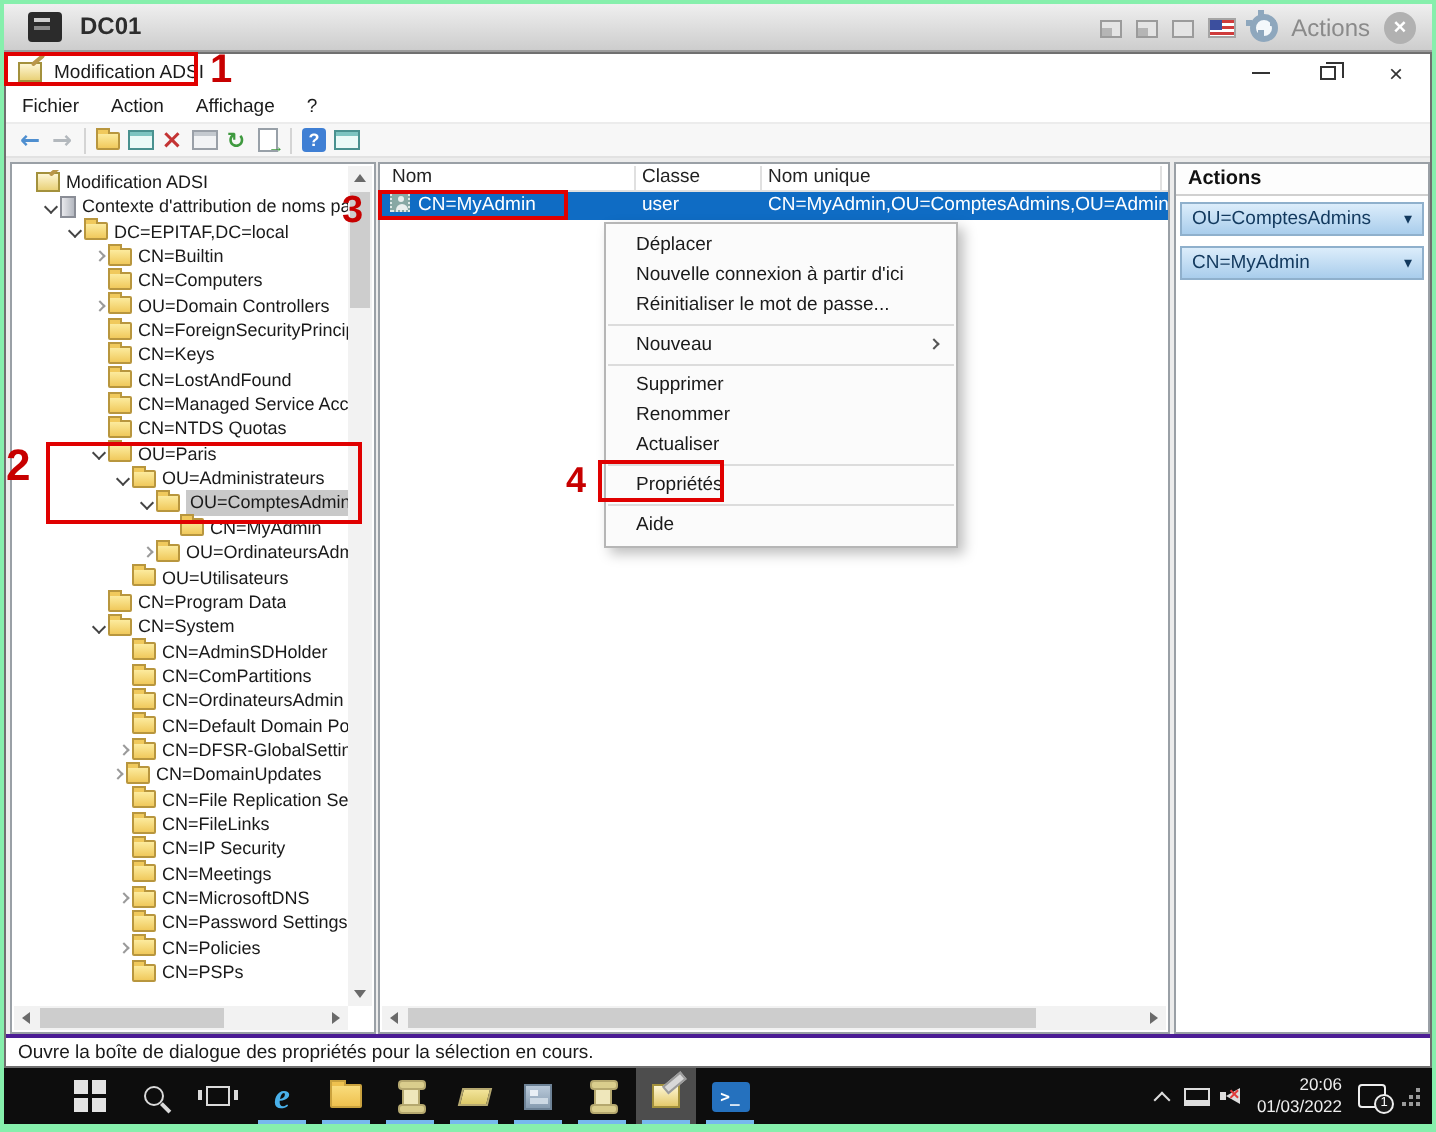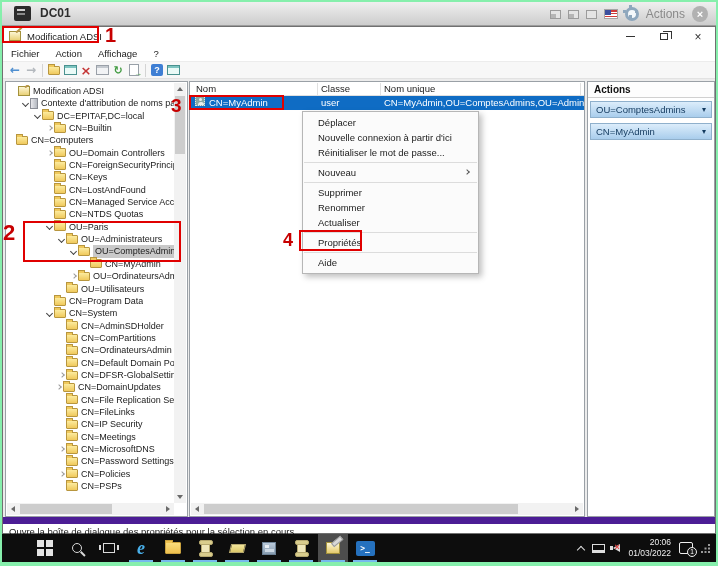--- a/index.html
+++ b/index.html
@@ -93,21 +93,21 @@
   .iuser{position:absolute;left:5px;top:2px;width:10px;height:10px;background:#87a8a4;border:1px dotted #dde8e6;}
   .iuser::before{content:"";position:absolute;left:3px;top:1px;width:3px;height:3px;border-radius:50%;background:#e9efee;}
   .iuser::after{content:"";position:absolute;left:1.5px;top:5px;width:6px;height:3px;border-radius:3px 3px 0 0;background:#e9efee;}
   
   .ap-title{position:absolute;left:0;top:0;right:0;height:16px;font-size:10px;font-weight:bold;color:#111;
     line-height:16px;padding-left:6px;border-bottom:1px solid #d0d0d0;background:#fdfdfd;}
   .ap-bar{position:absolute;left:2px;right:2px;height:17px;background:linear-gradient(#dcedfb,#a9cdec);
     border:1px solid #8fb0cc;font-size:9.5px;color:#12395e;line-height:15px;padding-left:5px;}
   .ap-bar .dd{position:absolute;right:5px;top:0;font-size:8px;color:#12395e;}
   
-  .statusbar{position:absolute;left:0;bottom:0;right:0;height:16px;background:#fff;border-top:7px solid #4c1d95;
+  .statusbar{position:absolute;left:0;bottom:0;right:0;height:16px;background:#fff;border-top:2px solid #4c1d95;
     font-size:9.5px;color:#1a1a1a;line-height:15px;padding-left:6px;}
   
   .ctxmenu{position:absolute;left:302px;top:111px;width:177px;background:#fbfbfb;border:1px solid #b6b6b6;
     box-shadow:3px 3px 6px rgba(0,0,0,.25);padding:3px 0;z-index:5;}
   .cmi{height:15px;line-height:15px;font-size:9.5px;color:#1a1a1a;padding-left:15px;position:relative;}
   .cmi .sub{position:absolute;right:9px;top:5px;width:4px;height:4px;border-right:1px solid #555;border-top:1px solid #555;transform:rotate(45deg);}
   .csep{height:1px;background:#dcdcdc;margin:2px 1px;}
   
   .taskbar{position:absolute;left:2px;top:534px;width:714px;height:28px;background:#0d0d0d;}
   .tile{position:absolute;top:0;width:30px;height:28px;display:flex;align-items:center;justify-content:center;}
@@ -251,21 +251,21 @@
               <span class="ticon ifolder"></span>
               <span class="lbl">DC=EPITAF,DC=local</span>
             </div>
             <div class="trow" style="padding-left: 38px;">
               <span class="exp">
                 <i></i>
               </span>
               <span class="ticon ifolder"></span>
               <span class="lbl">CN=Builtin</span>
             </div>
-            <div class="trow" style="">
+            <div class="trow" style="padding-left: 38px;">
               <span class="exp"></span>
               <span class="ticon ifolder"></span>
               <span class="lbl">CN=Computers</span>
             </div>
             <div class="trow" style="padding-left: 38px;">
               <span class="exp">
                 <i></i>
               </span>
               <span class="ticon ifolder"></span>
               <span class="lbl">OU=Domain Controllers</span>

